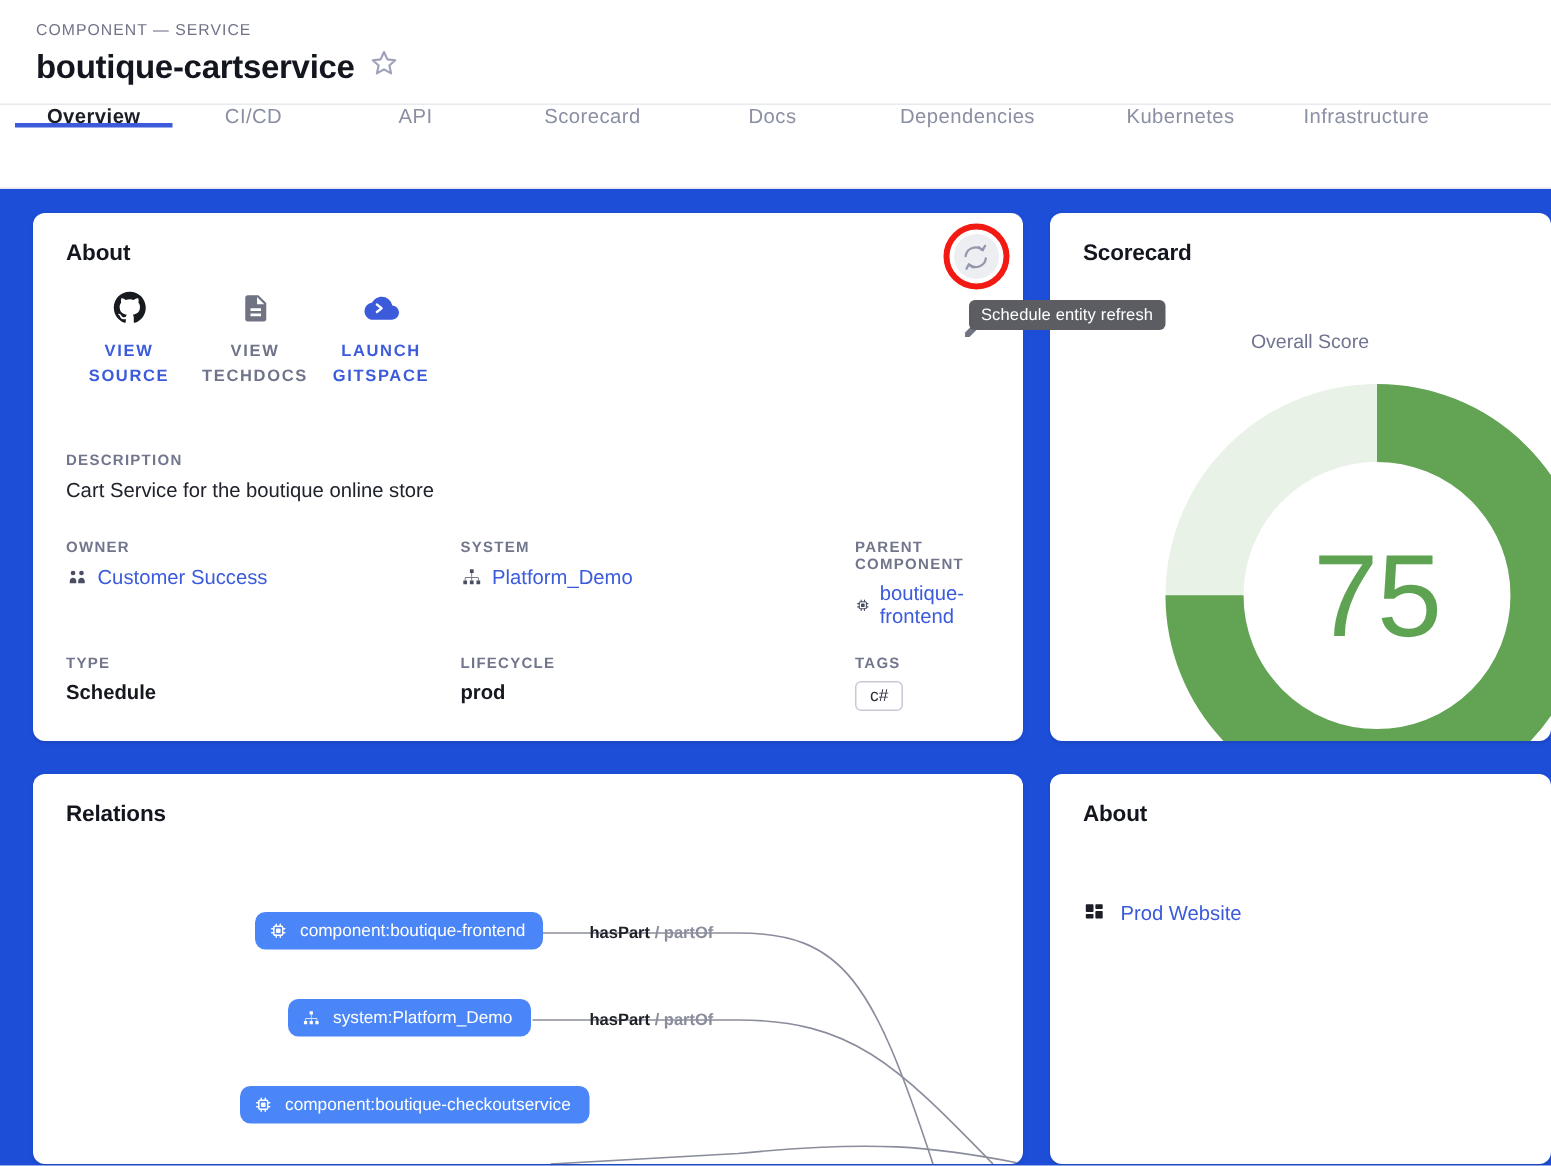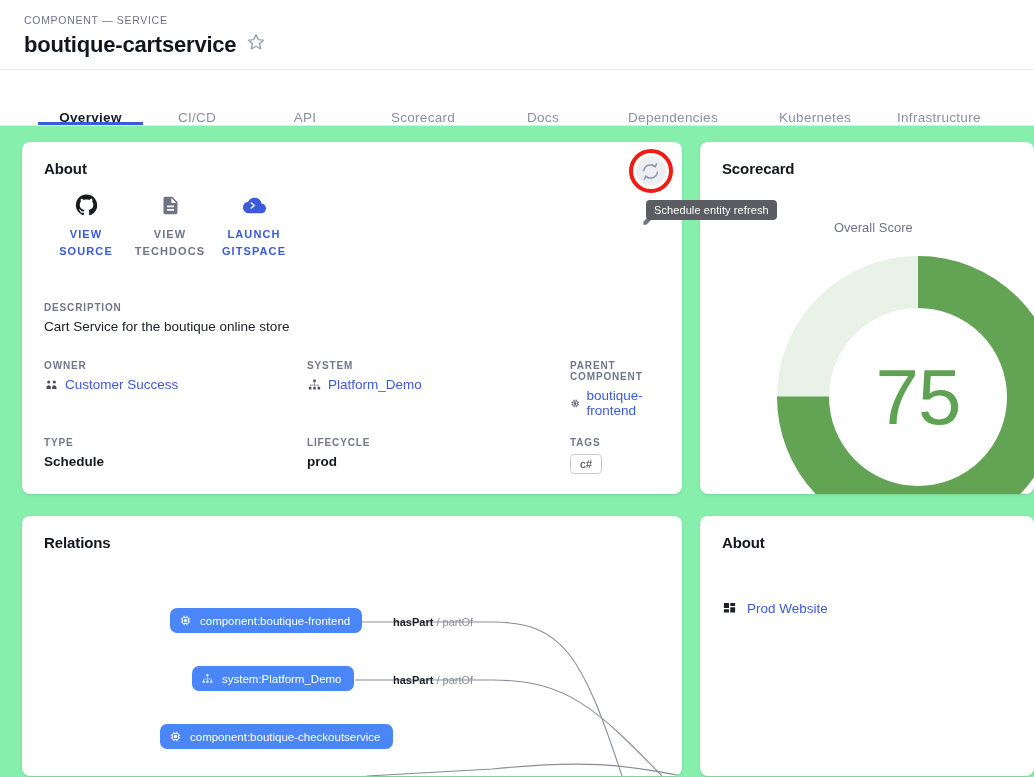--- a/index.html
+++ b/index.html
@@ -3,21 +3,21 @@
 <meta charset="utf-8">
 <style>
   * { box-sizing: border-box; margin: 0; padding: 0; }
   html, body {
     width: 1034px; height: 777px;
     overflow: hidden;
     background: #f5f6fa;
     font-family: "Liberation Sans", sans-serif;
     -webkit-font-smoothing: antialiased;
   }
-  .page { position: relative; width: 1034px; height: 777px; background: #86efac; }
+  .page { position: relative; width: 1034px; height: 777px; background: #1d4ed8; }
 
   
   .header {
     background: #ffffff;
     padding: 14px 24px 0 24px;
     height: 70px;
     border-bottom: 1px solid #e8eaee;
   }
   .breadcrumb {
     font-size: 10.5px;
@@ -35,22 +35,22 @@
     letter-spacing: -0.2px;
   }
   .star-icon { width: 20px; height: 20px; display: block; cursor: pointer; }
 
   
   .tabbar {
     background: #ffffff;
     height: 56px;
     border-bottom: 1px solid #e4e6ec;
     display: flex;
-    align-items: flex-end;
-    padding-left: 38px;
+    align-items: flex-start;
+    padding-left: 10px;
     overflow: hidden;
   }
   .tab {
     display: flex;
     align-items: center;
     justify-content: center;
     font-size: 13.5px;
     letter-spacing: 0.3px;
     color: #8b8fa3;
     font-weight: 400;
@@ -230,21 +230,21 @@
     cursor: pointer;
     z-index: 3;
   }
   .edge-label {
     position: absolute;
     font-size: 11px;
     white-space: nowrap;
     z-index: 2;
   }
   .edge-label b { color: #1e2029; font-weight: bold; }
-  .edge-label span { color: #8a8d9b; font-weight: 400; margin-top: 44px; }
+  .edge-label span { color: #8a8d9b; font-weight: 700; margin-top: 44px; }
 
   
   .link-row {
     display: flex;
     align-items: center;
     gap: 10px;
     margin-top: 50px;
     cursor: pointer;
   }
   .link-text { font-size: 13.5px; color: #3b5bdb; }

